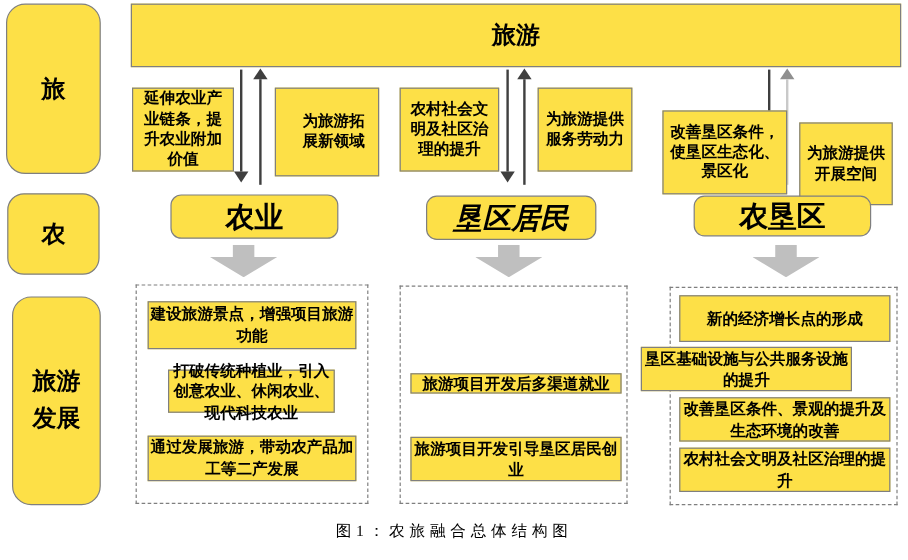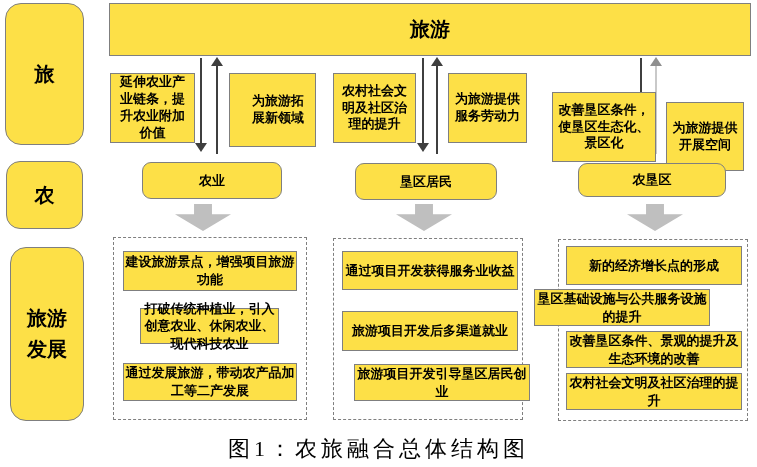--- a/index.html
+++ b/index.html
@@ -5,33 +5,33 @@
   html,body{margin:0;padding:0;background:#ffffff;}
   .page{
     position:relative;width:757px;height:467px;background:#ffffff;overflow:hidden;
     font-family:"Liberation Sans",sans-serif;color:var(--text,#000);
   }
   .box{position:absolute;box-sizing:border-box;border:1px solid var(--border,#7f7f7f);background:#fde047;}
   .flexc{display:flex;align-items:center;justify-content:center;text-align:center;}
   .rail{border-radius:16px;font-size:20px;font-weight:bold;}
   .rail2{line-height:1.55;}
   .topbox{font-size:20px;font-weight:bold;}
-  .entity{border-radius:9px;font-size:13px;font-weight:bold;}
+  .entity{border-radius:9px;font-size:24px;font-weight:bold;}
   .note{font-size:13px;font-weight:bold;line-height:1.3;padding:0 5px;}
   .outcome{font-size:13px;font-weight:bold;line-height:1.35;padding:0 1px;}
   .dashed{position:absolute;box-sizing:border-box;border:1px dashed var(--border,#7f7f7f);}
   .aline{position:absolute;width:2px;background:var(--arrow,#3f3f3f);}
   .aline.light{background:var(--arrow_light,#c9c9c9);}
   .ahead-down{position:absolute;width:0;height:0;border-left:6px solid transparent;border-right:6px solid transparent;border-top:9px solid var(--arrow,#3f3f3f);}
   .ahead-up{position:absolute;width:0;height:0;border-left:6px solid transparent;border-right:6px solid transparent;border-bottom:9px solid var(--arrow,#3f3f3f);}
   .ahead-up.light{border-bottom-color:#8f8f8f;}
   .blockarrow{position:absolute;width:56px;height:27px;background:var(--block_arrow,#bfbfbf);
     clip-path:polygon(34% 0,66% 0,66% 38%,100% 38%,50% 100%,0 38%,34% 38%);}
   .caption{position:absolute;left:0;top:434px;width:100%;text-align:center;
-    font-family:"Liberation Serif",serif;font-size:22px;letter-spacing:4px;}
+    font-family:"Liberation Serif",serif;font-size:13px;letter-spacing:4px;}
 </style>
 </head>
 <body>
 
 <div class="page">
 
   <div class="box flexc rail" style="left:5px;top:3px;width:79px;height:142px;">旅</div>
   <div class="box flexc rail" style="left:6px;top:161px;width:77px;height:68px;border-radius:14px;">农</div>
   <div class="box flexc rail rail2" style="left:10px;top:247px;width:74px;height:174px;">
     <div>
@@ -58,36 +58,35 @@
   <div class="aline light" style="left:655px;top:66px;height:88px;"></div>
 
   <div class="box flexc note" style="left:110px;top:73px;width:85px;height:70px;">延伸农业产业链条，提升农业附加价值</div>
   <div class="box flexc note" style="left:229px;top:73px;width:87px;height:74px;padding-left:16px;">为旅游拓展新领域</div>
   <div class="box flexc note" style="left:333px;top:73px;width:83px;height:70px;">农村社会文明及社区治理的提升</div>
   <div class="box flexc note" style="left:448px;top:73px;width:79px;height:70px;">为旅游提供服务劳动力</div>
   <div class="box flexc note" style="left:552px;top:73px;width:104px;height:70px;margin-top:19px;">改善垦区条件，使垦区生态化、景区化</div>
   <div class="box flexc note" style="left:666px;top:74px;width:78px;height:69px;margin-top:28px;">为旅游提供开展空间</div>
 
   <div class="box flexc entity" style="left:142px;top:162px;width:140px;height:37px;">农业</div>
-  <div class="box flexc entity" style="left:355px;top:163px;width:142px;height:37px;">垦区居民</div>
+  <div class="box flexc entity" style="left:355px;top:163px;width:142px;height:37px;font-style:italic;">垦区居民</div>
   <div class="box flexc entity" style="left:578px;top:163px;width:148px;height:34px;">农垦区</div>
 
   <div class="blockarrow" style="left:175px;top:204px;"></div>
   <div class="blockarrow" style="left:396px;top:204px;"></div>
   <div class="blockarrow" style="left:627px;top:204px;"></div>
 
   <div class="dashed" style="left:113px;top:237px;width:194px;height:183px;"></div>
   <div class="box flexc outcome" style="left:123px;top:251px;width:174px;height:40px;">建设旅游景点，增强项目旅游功能</div>
   <div class="box flexc outcome" style="left:140px;top:308px;width:139px;height:36px;">打破传统种植业，引入创意农业、休闲农业、现代科技农业</div>
   <div class="box flexc outcome" style="left:123px;top:363px;width:174px;height:38px;">通过发展旅游，带动农产品加工等二产发展</div>
 
   <div class="dashed" style="left:333px;top:238px;width:190px;height:182px;"></div>
-  <div class="box flexc outcome" style="left:342px;top:251px;width:176px;height:39px;">通过项目开发获得服务业收益</div>
-  <div class="box flexc outcome" style="left:342px;top:311px;width:176px;height:40px;">旅游项目开发后多渠道就业</div>
-  <div class="box flexc outcome" style="left:354px;top:364px;width:176px;height:37px;">旅游项目开发引导垦区居民创业</div>
+  <div class="box flexc outcome" style="left:342px;top:311px;width:176px;height:17px;">旅游项目开发后多渠道就业</div>
+  <div class="box flexc outcome" style="left:342px;top:364px;width:176px;height:37px;">旅游项目开发引导垦区居民创业</div>
 
   <div class="dashed" style="left:558px;top:239px;width:190px;height:182px;"></div>
   <div class="box flexc outcome" style="left:566px;top:246px;width:176px;height:39px;">新的经济增长点的形成</div>
   <div class="box flexc outcome" style="left:534px;top:289px;width:176px;height:37px;">垦区基础设施与公共服务设施的提升</div>
   <div class="box flexc outcome" style="left:566px;top:331px;width:176px;height:37px;">改善垦区条件、景观的提升及生态环境的改善</div>
   <div class="box flexc outcome" style="left:566px;top:373px;width:176px;height:37px;">农村社会文明及社区治理的提升</div>
 
   <div class="caption">图1：农旅融合总体结构图</div>
 
 </div>

